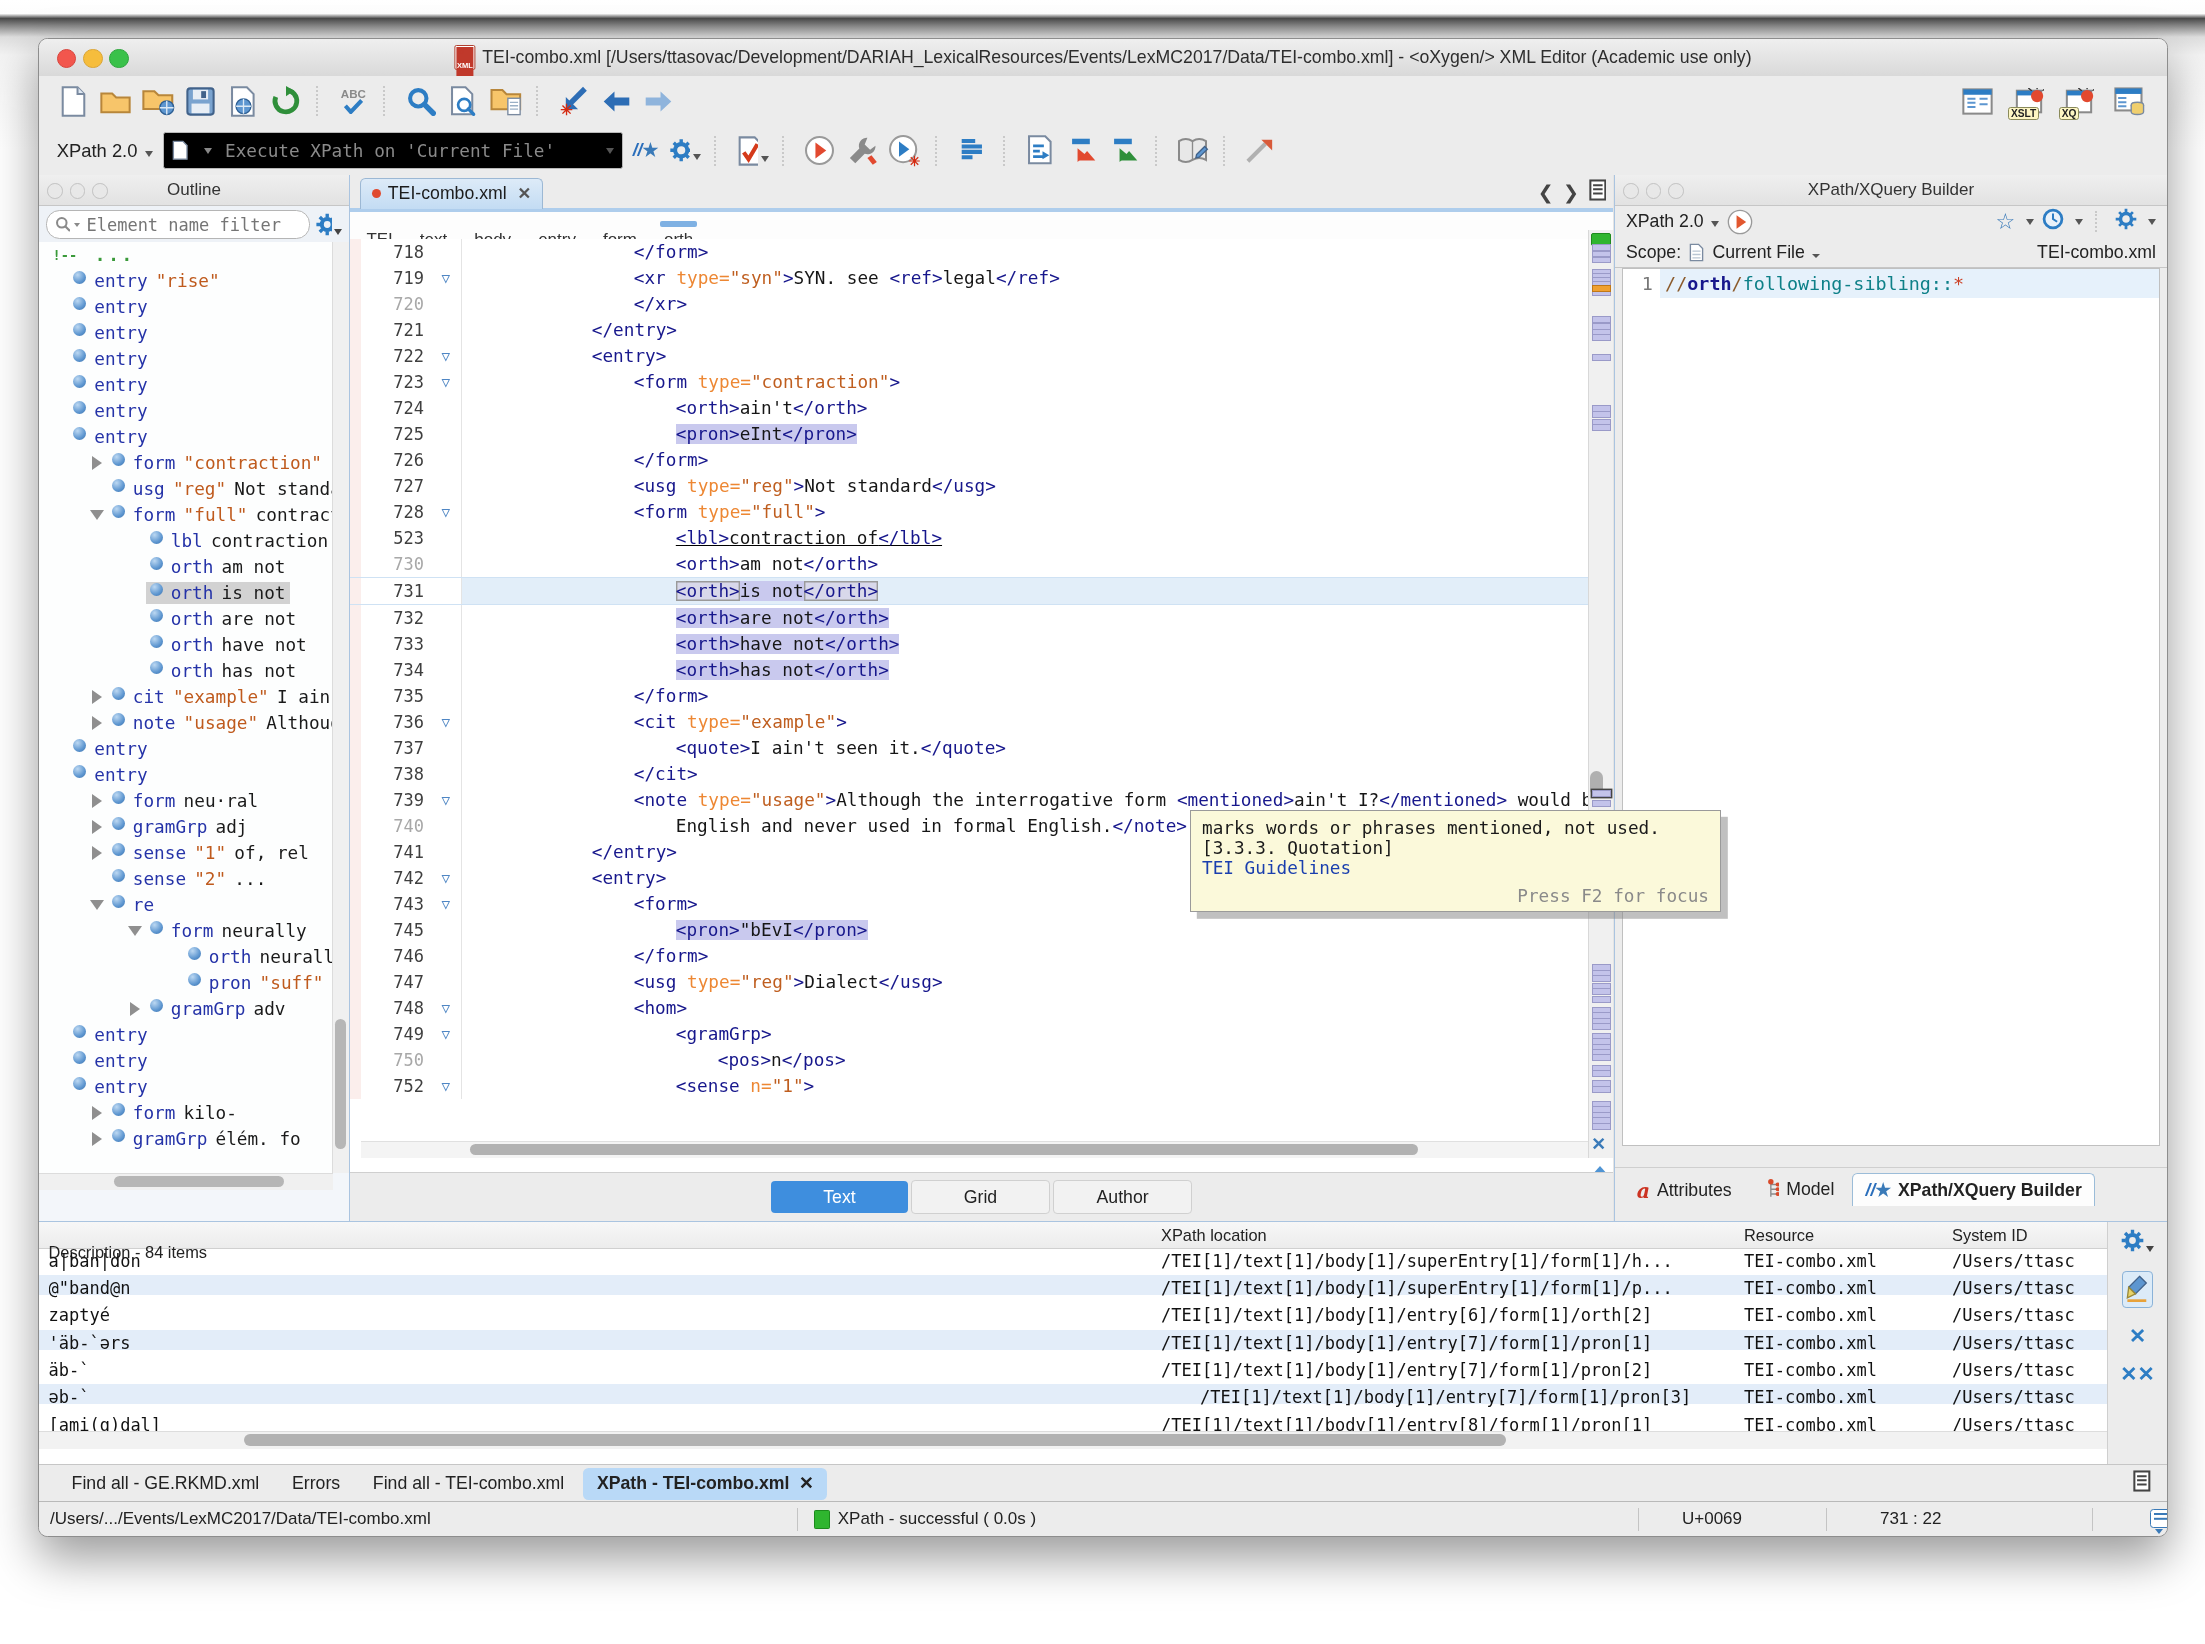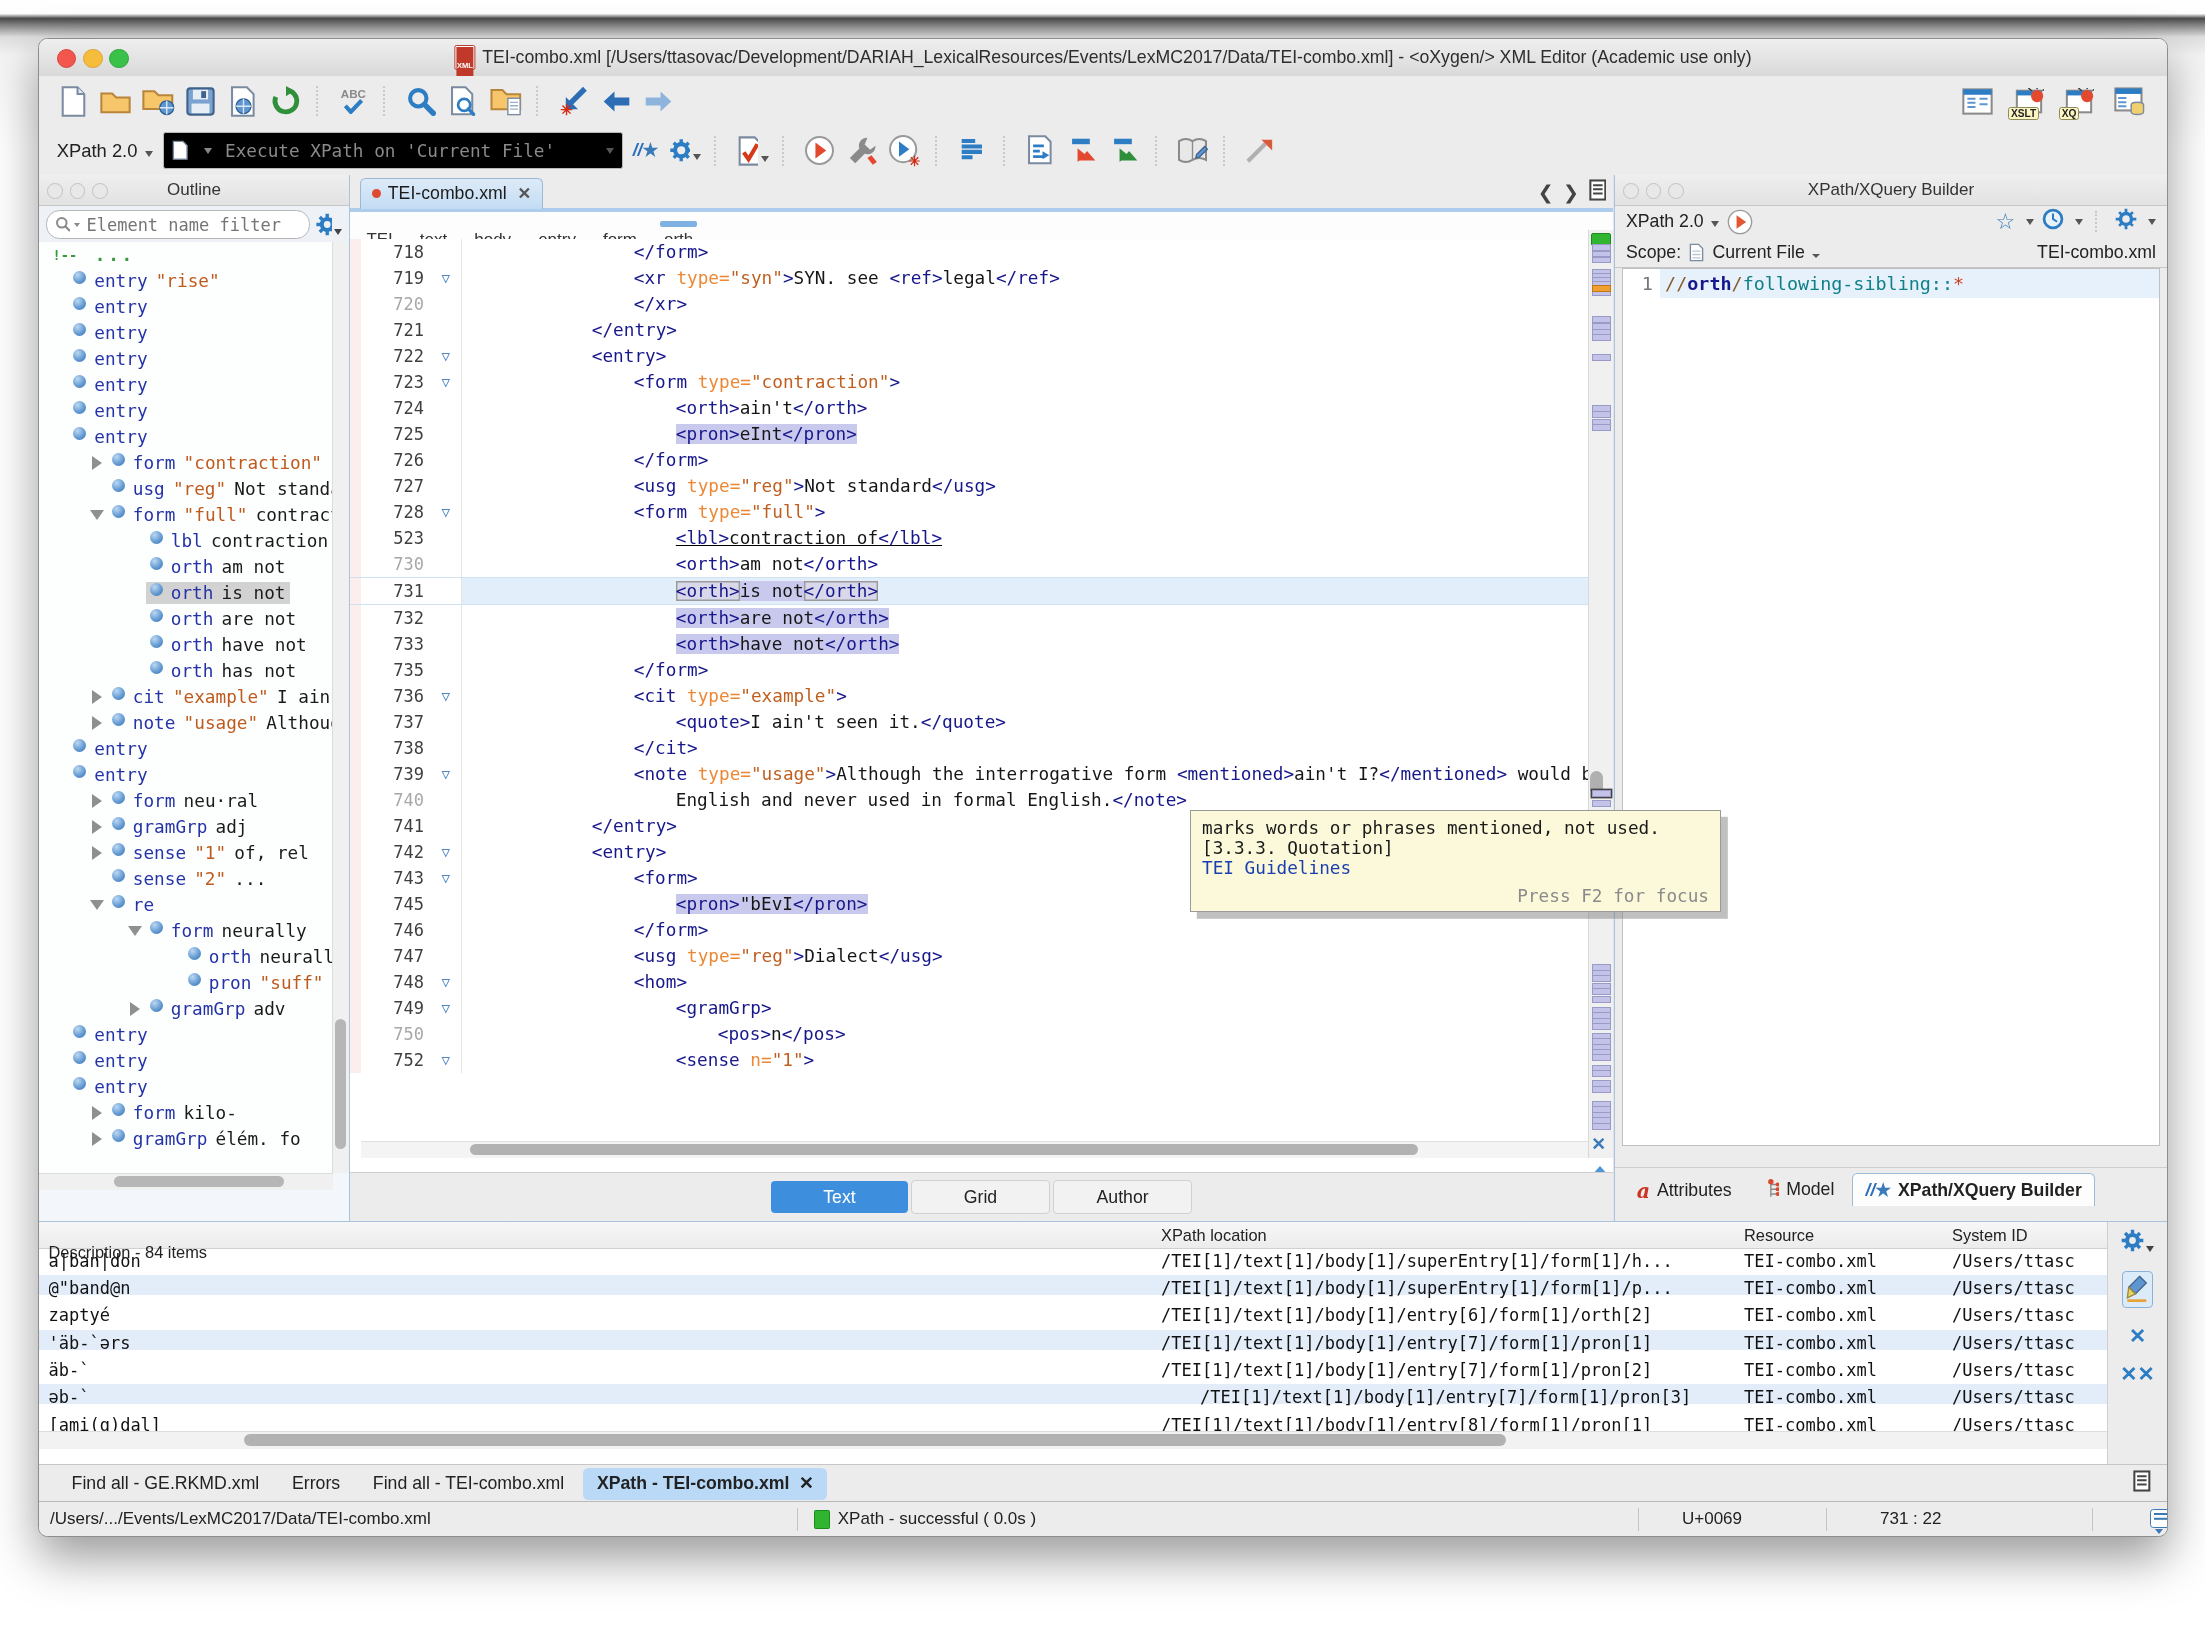--- a/index.html
+++ b/index.html
@@ -826,20 +826,26 @@
             <span class="pink"></span>
             <span class="num">732</span>
             <span class="fold"></span>
             <span class="code-content" style="padding-left: 214px;"><span class="ct hl">&lt;orth&gt;</span><span class="cx hl">are not</span><span class="ct hl">&lt;/orth&gt;</span></span>
           </div>
           <div class="cl">
             <span class="pink"></span>
             <span class="num">733</span>
             <span class="fold"></span>
             <span class="code-content" style="padding-left: 214px;"><span class="ct hl">&lt;orth&gt;</span><span class="cx hl">have not</span><span class="ct hl">&lt;/orth&gt;</span></span>
+          </div>
+          <div class="cl">
+            <span class="pink"></span>
+            <span class="num">734</span>
+            <span class="fold"></span>
+            <span class="code-content" style="padding-left: 214px;"><span class="ct hl">&lt;orth&gt;</span><span class="cx hl">has not</span><span class="ct hl">&lt;/orth&gt;</span></span>
           </div>
           <div class="cl">
             <span class="pink"></span>
             <span class="num">735</span>
             <span class="fold"></span>
             <span class="code-content" style="padding-left: 172px;"><span class="ct">&lt;/form&gt;</span></span>
           </div>
           <div class="cl">
             <span class="pink"></span>
             <span class="num">736</span>

